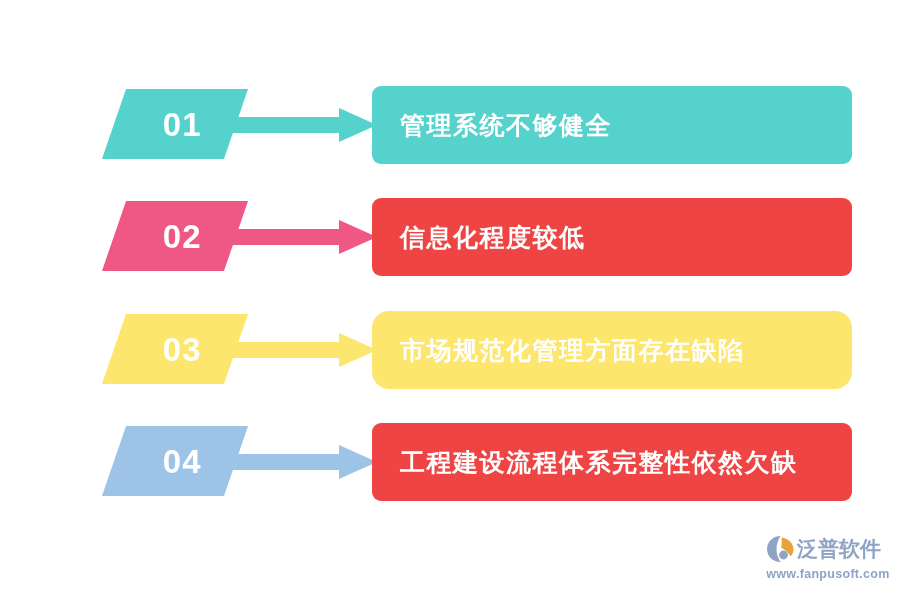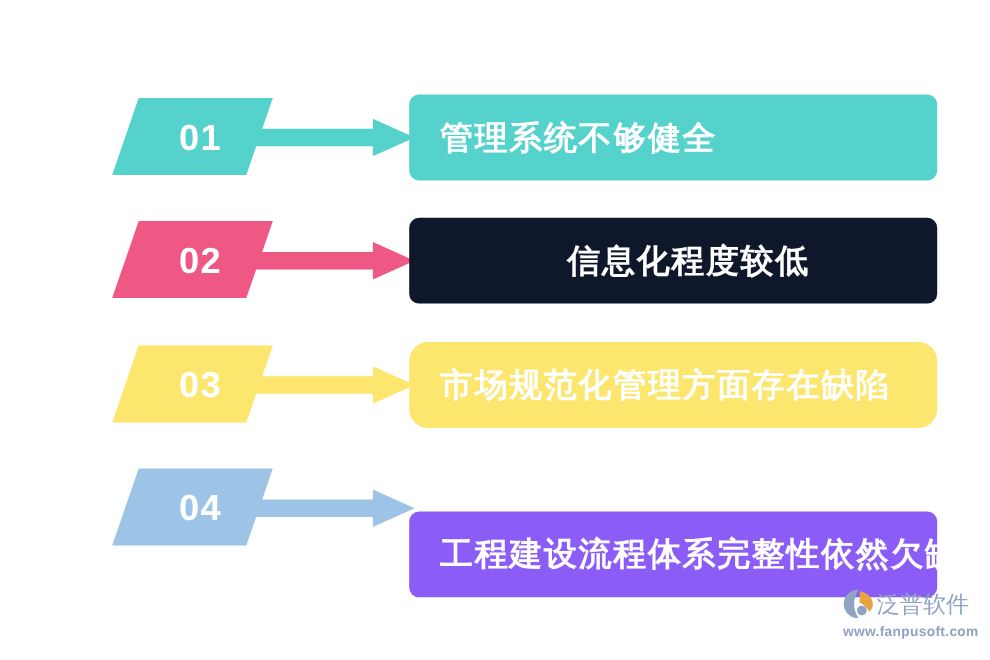--- a/index.html
+++ b/index.html
@@ -59,21 +59,21 @@
   .bar {
     position:absolute;
     left:372px; top:0;
     width:480px; height:78px;
     border-radius:9px;
     display:flex;
     align-items:center;
   }
   .bar .bar-text {
     color:#ffffff;
-    font-size:30px;
+    font-size:25px;
     font-weight:bold;
     letter-spacing:1.5px;
     padding-left:28px;
     white-space:nowrap;
   }
 
   
   #logo {
     position:absolute;
     left:766px; top:533px;
@@ -86,21 +86,21 @@
   }
   #logo .logo-mark {
     width:30px; height:28px;
     flex:0 0 30px;
     position:relative;
   }
   #logo .logo-mark svg { display:block; }
   #logo .logo-word {
     font-family:"DejaVu Sans","Liberation Sans",sans-serif;
     font-size:21px;
-    font-weight:normal;
+    font-weight:bold;
     color:#8fa4c4;
     letter-spacing:0px;
     line-height:1;
     margin-left:1px;
   }
   #logo .logo-url {
     font-family:Liberation Sans, sans-serif;
     font-size:12.5px;
     font-weight:bold;
     color:#8fa4c4;
@@ -131,21 +131,21 @@
 
   <div class="row row-2">
     <div class="num-badge" style="background: rgb(239, 87, 132);">
       <span class="num-text">02</span>
     </div>
     <div class="arrow">
       <svg viewBox="0 0 146 34" preserveAspectRatio="none" aria-hidden="true">
         <polygon points="0,9 108,9 108,0 146,17 108,34 108,25 0,25" fill="#ef5784"></polygon>
       </svg>
     </div>
-    <div class="bar" style="background: #0f172a; justify-content: center;">
+    <div class="bar" style="background: #ef4444;">
       <span class="bar-text">信息化程度较低</span>
     </div>
   </div>
 
   <div class="row row-3">
     <div class="num-badge" style="background: rgb(252, 230, 110);">
       <span class="num-text">03</span>
     </div>
     <div class="arrow">
       <svg viewBox="0 0 146 34" preserveAspectRatio="none" aria-hidden="true">
@@ -159,21 +159,21 @@
 
   <div class="row row-4">
     <div class="num-badge" style="background: rgb(157, 195, 230);">
       <span class="num-text">04</span>
     </div>
     <div class="arrow">
       <svg viewBox="0 0 146 34" preserveAspectRatio="none" aria-hidden="true">
         <polygon points="0,9 108,9 108,0 146,17 108,34 108,25 0,25" fill="#9dc3e6"></polygon>
       </svg>
     </div>
-    <div class="bar" style="background: #8b5cf6; margin-top: 42px;">
+    <div class="bar" style="background: #ef4444;">
       <span class="bar-text">工程建设流程体系完整性依然欠缺</span>
     </div>
   </div>
 
   <div id="logo">
     <div class="logo-top">
       <span class="logo-mark">
         <svg width="30" height="28" viewBox="0 0 30 28" aria-hidden="true">
           <path d="M14.5 1 C6.8 1 1 7 1 14 C1 21 6.8 27 14.5 27 C12 23 10.5 19 10.5 14.5 C10.5 9.5 12 5 14.5 1 Z" fill="#8fa4c4"></path>
           <path d="M15.5 2.5 C22 3.2 27.5 8.2 27.5 14.2 C27.5 17 26.4 19.4 24.6 21.2 C21.8 17.5 19 14.5 15.2 12.5 C15.8 9 15.9 5.8 15.5 2.5 Z" fill="#e8a33d"></path>

